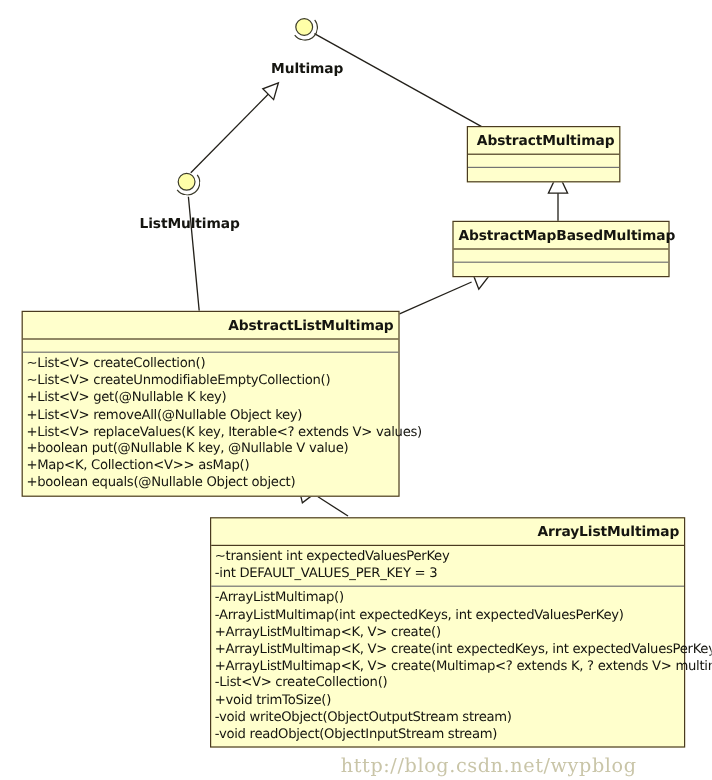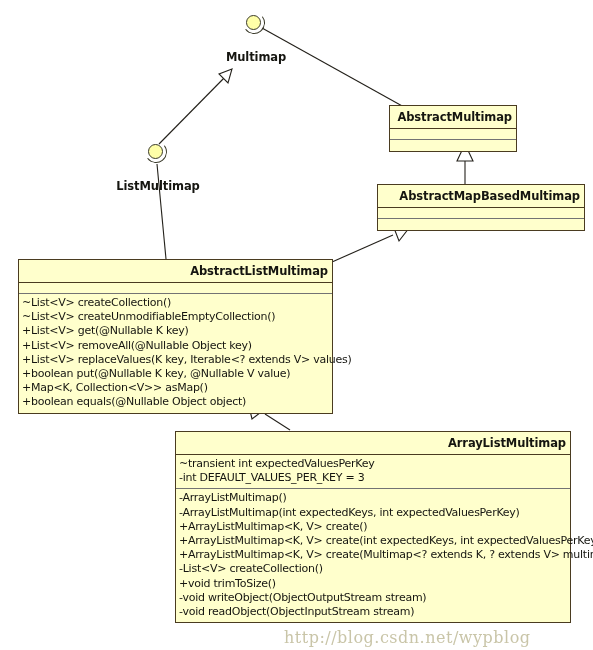--- a/index.html
+++ b/index.html
@@ -176,21 +176,21 @@
     </div>
     <div class="iface-label">ListMultimap</div>
   </div>
 
   <div class="cls" style="left:389px; top:105px; width:128px;">
     <div class="cls-name">AbstractMultimap</div>
     <div class="compartment empty"></div>
     <div class="compartment empty"></div>
   </div>
 
-  <div class="cls" style="left:377px; top:184px; width:208px;">
+  <div class="cls" style="left:377px; top:184px; width:181px;">
     <div class="cls-name">AbstractMapBasedMultimap</div>
     <div class="compartment empty"></div>
     <div class="compartment empty"></div>
   </div>
 
   <div class="cls" style="left:18px; top:259px; width:315px;">
     <div class="cls-name">AbstractListMultimap</div>
     <div class="compartment empty"></div>
     <div class="compartment members">
       <div class="member">~List&lt;V&gt; createCollection()</div>

